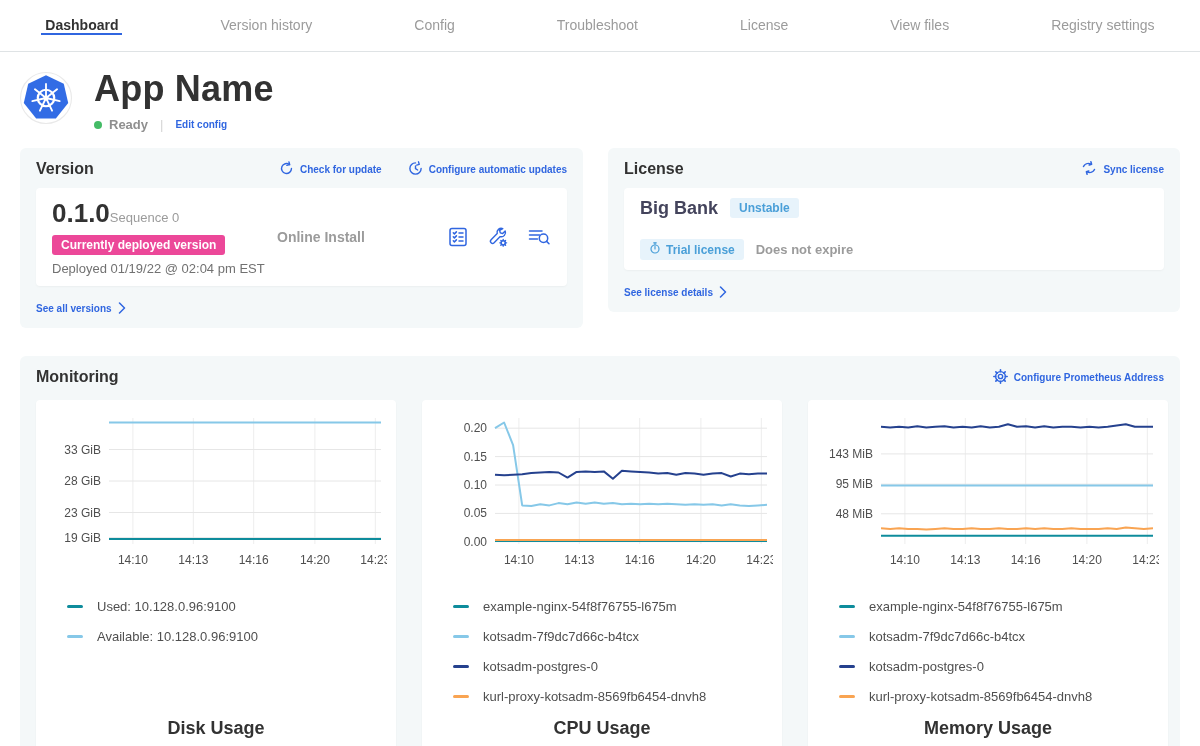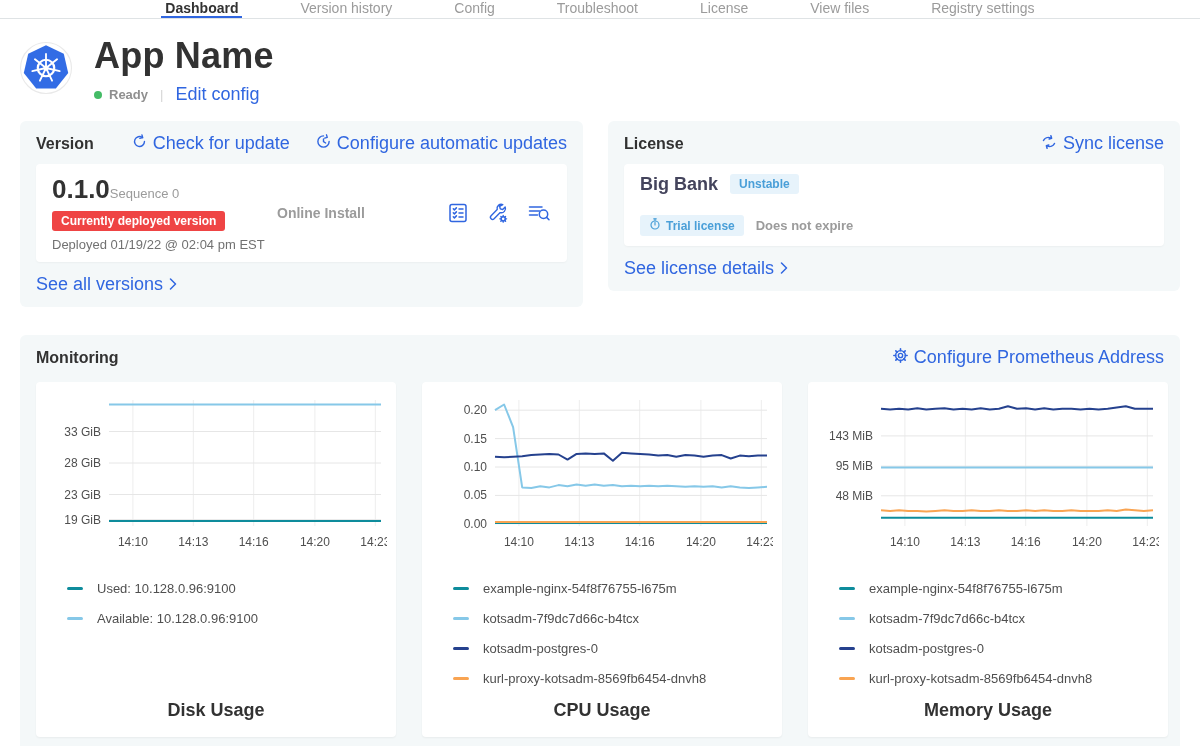--- a/index.html
+++ b/index.html
@@ -1,51 +1,51 @@
 <!DOCTYPE html>
 <html><head>
 <meta charset="utf-8">
 <style>
   * { box-sizing: border-box; margin: 0; padding: 0; }
   html,body { width:1200px; background:#fff; font-family:"Liberation Sans", sans-serif; color:#323232; }
   body { height:746px; overflow:hidden; }
 
   
-  .topnav { height:19px; display:flex; justify-content:center; align-items:flex-start; border-bottom:1px solid #dfe3e5; background:#fff; }
+  .topnav { height:52px; display:flex; justify-content:center; align-items:center; border-bottom:1px solid #dfe3e5; background:#fff;gap:40px; }
   .tab { display:flex; align-items:center; margin:0 27px; font-size:14px; color:#9b9b9b; cursor:pointer; border-bottom:2px solid transparent; padding:0 4px; }
   .tab.active { color:#323232; font-weight:600; border-bottom-color:#3066e0; }
 
   .content { padding:0 20px; }
 
   
   .app-header { display:flex; align-items:center; margin-top:16px; gap:22px; }
   .app-title-block h1 { font-size:36px; font-weight:700; letter-spacing:.2px; }
   .status-row { display:flex; align-items:center; margin-top:7px; font-size:13px; }
   .status-dot { width:8px; height:8px; border-radius:50%; background:#44bb66; margin-right:7px; }
   .status-text { color:#8f8f8f; font-weight:600; }
   .divider { color:#d4d4d4; margin:0 12px; }
-  a.link { color:#3066e0; font-weight:400; font-size:18px; text-decoration:none; display:inline-flex; align-items:center; gap:6px; cursor:pointer; }
+  a.link { color:#3066e0; font-weight:700; font-size:10px; text-decoration:none; display:inline-flex; align-items:center; gap:6px; cursor:pointer; }
 
   
   .cards-row { display:flex; gap:25px; margin-top:16px; align-items:flex-start; }
   .card { background:#f4f8f9; border-radius:6px; padding:12px 16px 12px; }
   .card-version { width:565px; }
   .card-license { width:574px; }
   .card-head { display:flex; align-items:center; }
   .card-head h2 { font-size:16px; font-weight:700; }
   .card-head .spacer { flex:1; }
   .card-head a.link { margin-left:26px; }
   .inner-box { background:#fff; border-radius:4px; margin-top:10px; padding:10px 16px; box-shadow:0 1px 2px rgba(0,0,0,.04); }
 
   .version-box { display:flex; align-items:center; }
   .ver-col { width:225px; }
   .ver-line { display:flex; align-items:baseline; }
   .ver-number { font-size:26px; font-weight:700; }
   .ver-seq { font-size:13px; color:#9b9b9b; }
-  .deployed-badge { display:inline-block; background:#ef4444; color:#fff; font-size:12px; font-weight:700; padding:3px 9px; border-radius:3px; margin:6px 0; }
+  .deployed-badge { display:inline-block; background:#ec4899; color:#fff; font-size:12px; font-weight:700; padding:3px 9px; border-radius:3px; margin:6px 0; }
   .deployed-at { font-size:13px; color:#717171; }
   .install-type { font-size:14px; color:#9b9b9b; font-weight:600; }
   .ver-icons { margin-left:auto; display:flex; align-items:center; gap:18px; }
   .icon-btn { cursor:pointer; display:flex; }
   .see-link-row { margin-top:12px; }
 
   .license-box .lic-line1 { display:flex; align-items:flex-start; gap:12px; }
   .lic-name { font-size:18px; font-weight:700; color:#44445c; }
   .chip-blue { background:#e7f3fb; color:#4a9fd8; font-size:12px; font-weight:600; padding:3px 9px; border-radius:3px; display:inline-flex; align-items:center; gap:5px; }
   .lic-line2 { display:flex; align-items:center; gap:12px; margin-top:20px; }

